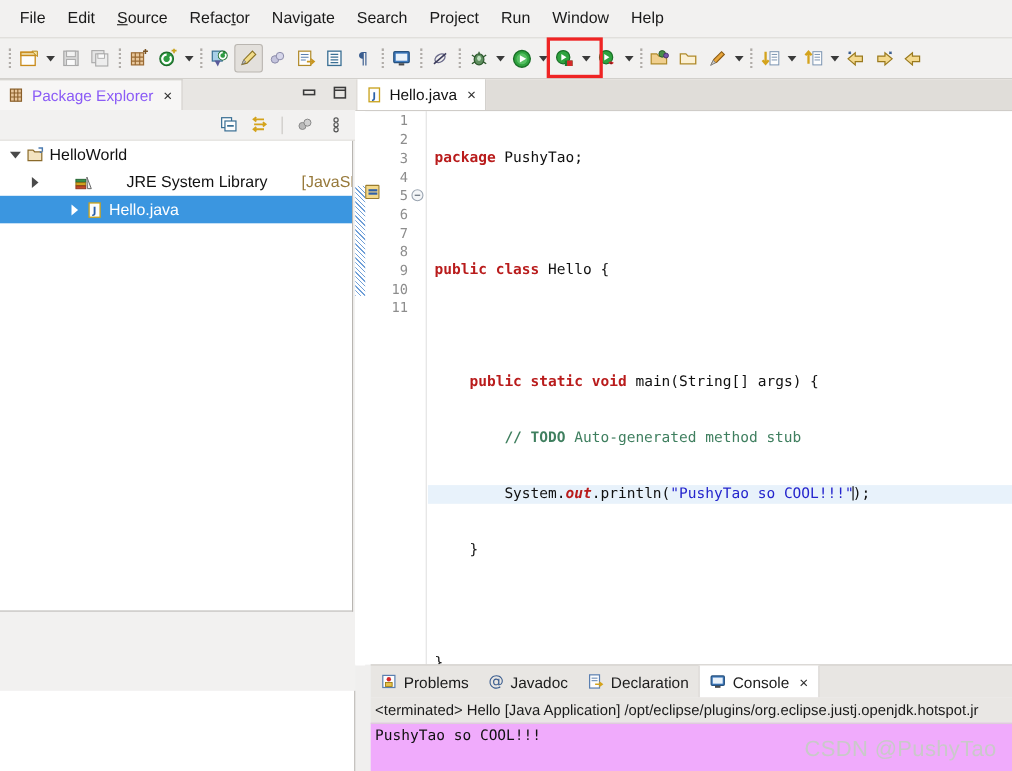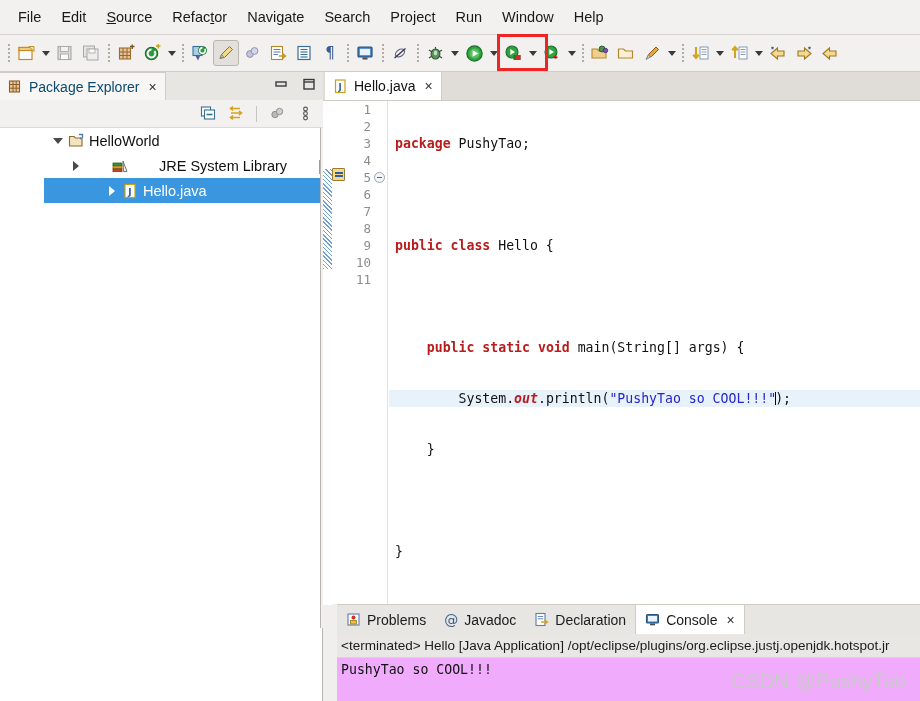--- a/index.html
+++ b/index.html
@@ -90,45 +90,44 @@
     background: #e8e6e3;
   }
   .pkg-tab {
     position: absolute; left: 0; top: 0; height: 28px;
     display: flex; align-items: center;
     padding: 0 8px 0 8px;
     background: #f7f6f5;
     border-top: 1px solid #cfccc8;
     border-right: 1px solid #cfccc8;
   }
-  .pkg-tab-label { font-size: 14px; color: #0c4a6e; margin-left: 6px; white-space: nowrap; }
+  .pkg-tab-label { font-size: 14px; color: #8b5cf6; margin-left: 6px; white-space: nowrap; }
   .tab-close {
     margin-left: 9px; font-size: 14px; color: #333; line-height: 1;
   }
   .pkg-winbtns {
     position: absolute; right: 6px; top: 4px;
     display: flex; align-items: center; gap: 12px;
   }
   .pkg-toolrow {
     position: absolute; left: 0; top: 28px; width: 323px; height: 28px;
     background: #f2f1f0;
     border-bottom: 1px solid #dedbd7;
     display: flex; align-items: center; justify-content: flex-end;
     padding-right: 6px; gap: 4px;
   }
   .pe-tool { width: 24px; height: 22px; display: flex; align-items: center; justify-content: center; }
   .pe-divider { width: 1px; height: 16px; background: #c8c5c1; margin: 0 4px; }
 
   .tree {
-    position: absolute; left: 0; top: 56px; width: 321px; height: 572px;
+    position: absolute; left: 0; top: 56px; width: 321px; height: 428px;
     background: #ffffff;
     border-right: 1px solid #b8b5b1;
     border-bottom: 1px solid #b8b5b1;
     overflow: hidden;
-    padding-left: 44px;
   }
   .tree-row {
     height: 25px;
     display: flex; align-items: center;
     white-space: nowrap;
     font-size: 14.5px;
     color: #111;
   }
   .tree-row.selected { background: #3b96e0; color: #ffffff; }
   .twisty {
@@ -707,20 +706,21 @@
         <div class="fold-marker"></div>
       </div>
       <div class="gutter-sep"></div>
 
       <div class="code">
         <div class="line"><span class="kw">package</span><span> PushyTao;</span></div>
         <div class="line"></div>
         <div class="line"><span class="kw">public</span> <span class="kw">class</span><span> Hello {</span></div>
         <div class="line"></div>
         <div class="line">    <span class="kw">public</span> <span class="kw">static</span> <span class="kw">void</span><span> main(String[] args) {</span></div>
+        <div class="line">        <span class="cmt-todo">// TODO</span><span class="cmt"> Auto-generated method stub</span></div>
         <div class="line cur">        <span>System.</span><span class="fld">out</span><span>.println(</span><span class="str">"PushyTao so COOL!!!"</span><span class="caret"></span><span>);</span></div>
         <div class="line">    <span>}</span></div>
         <div class="line"></div>
         <div class="line"><span>}</span></div>
         <div class="line"></div>
       </div>
     </div>
   </div>
 
   <div class="bottom-panel">

